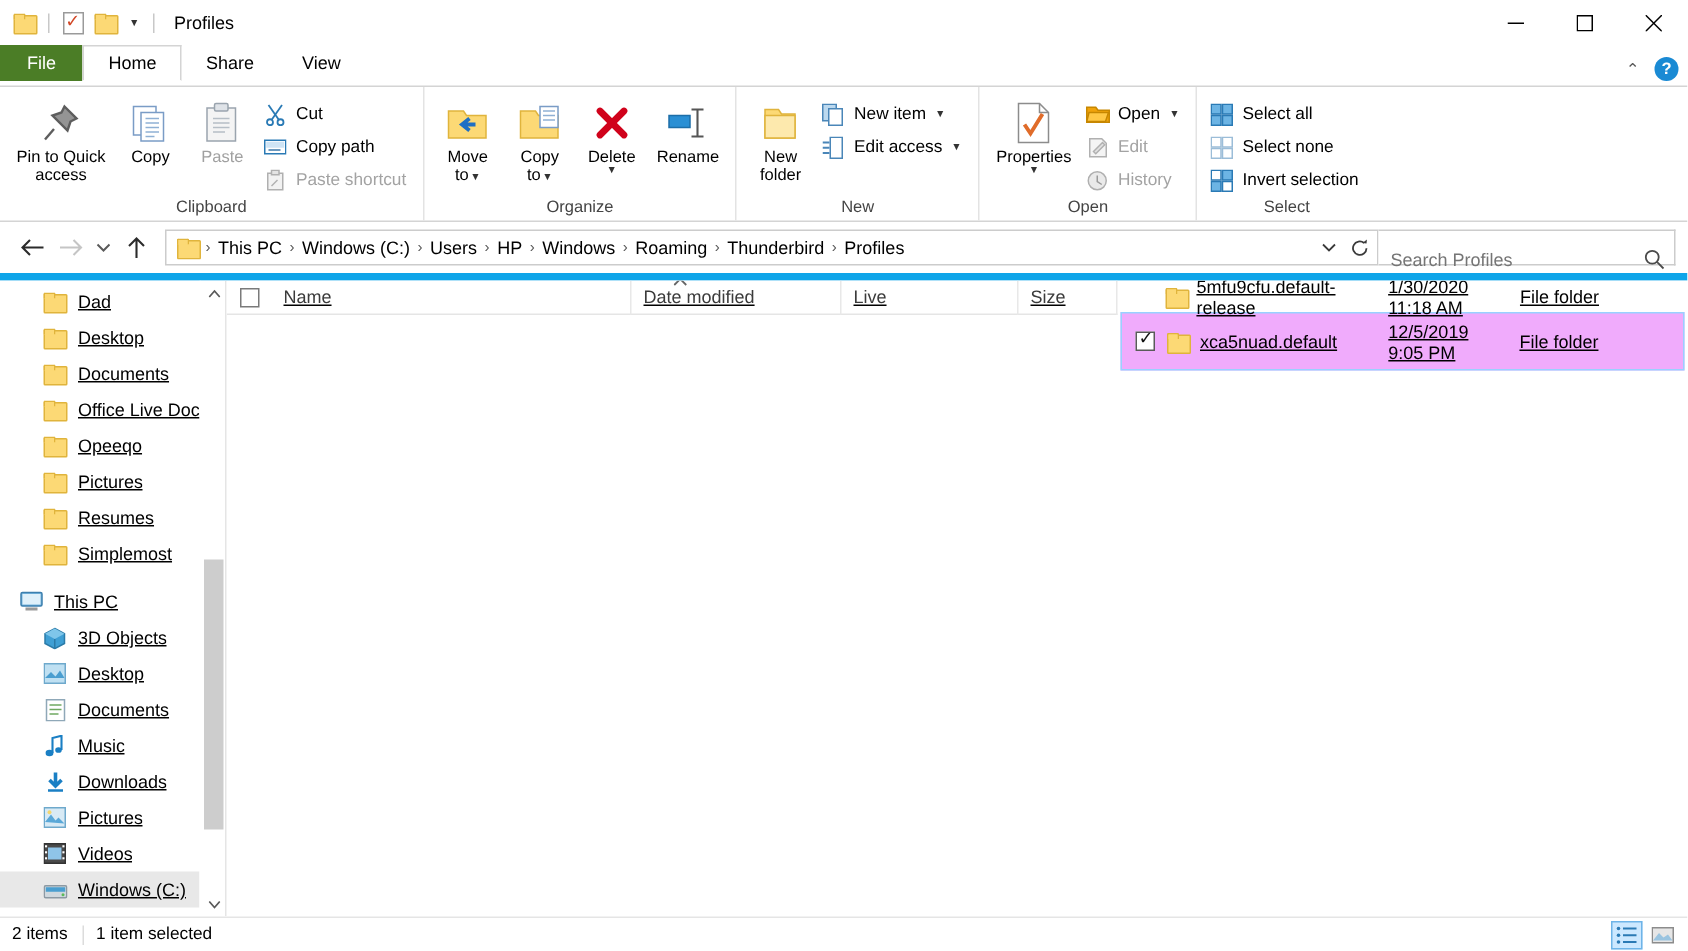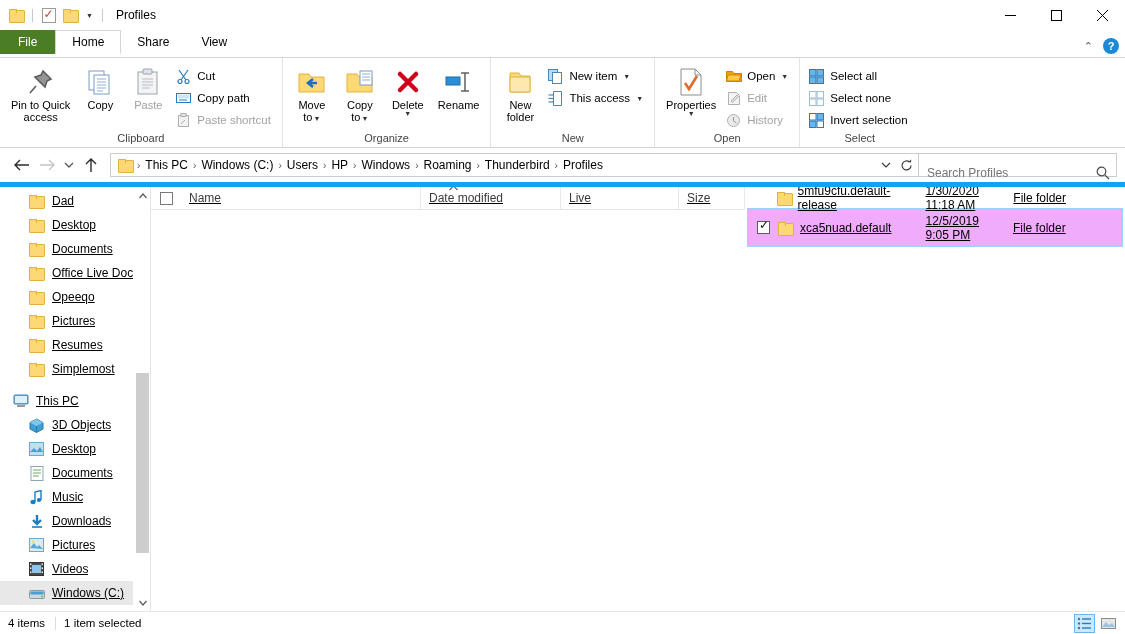--- a/index.html
+++ b/index.html
@@ -346,21 +346,21 @@
             <div class="ic">
               <svg width="15" height="15" viewBox="0 0 15 15">
                 <path d="M5.5 0.5 h8 v14 h-8 Z" fill="#fff" stroke="#4a86b8"></path>
                 <g stroke="#4a86b8" stroke-width="1.2">
                     <line x1="0.5" y1="4" x2="5" y2="4"></line>
                     <line x1="0.5" y1="7.5" x2="5" y2="7.5"></line>
                     <line x1="0.5" y1="11" x2="5" y2="11"></line>
                   </g>
               </svg>
             </div>
-            <span>This access</span>
+            <span>Edit access</span>
             <span class="caret">▼</span>
           </div>
         </div>
       </div>
       <div class="rgroup-label">New</div>
     </div>
 
     <div class="rgroup">
       <div class="rgroup-body">
         <div class="bigbtn">
@@ -742,21 +742,21 @@
           </div>
           <div class="cell date">12/5/2019 9:05 PM</div>
           <div class="cell type">File folder</div>
           <div class="cell size"></div>
         </div>
       </div>
     </div>
   </div>
 
   <div class="statusbar">
-    <div class="sb-item">4 items</div>
+    <div class="sb-item">2 items</div>
     <div class="sb-sep"></div>
     <div class="sb-item">1 item selected</div>
     <div class="sb-views">
       <div class="vbtn active">
         <svg width="15" height="13" viewBox="0 0 15 13">
           <g fill="#2a7ab5">
               <circle cx="2" cy="2" r="1.2"></circle>
               <circle cx="2" cy="6.5" r="1.2"></circle>
               <circle cx="2" cy="11" r="1.2"></circle>
             </g>

